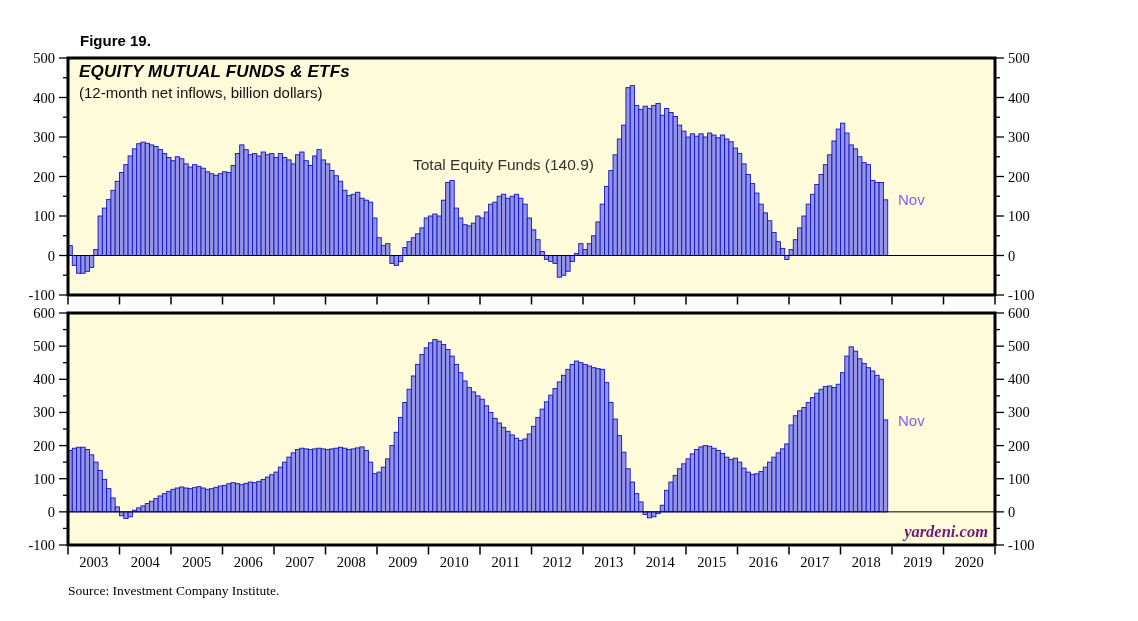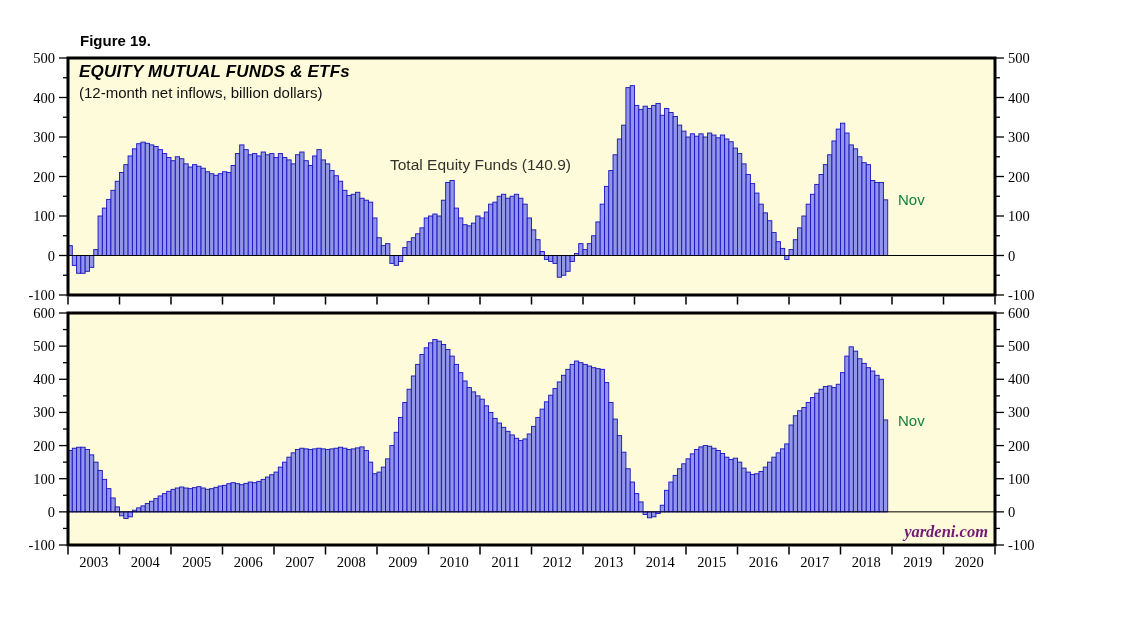--- a/index.html
+++ b/index.html
@@ -6,23 +6,23 @@
   #canvas {
     position:relative; width:1138px; height:621px; background:#ffffff;
     font-family:"Liberation Sans", sans-serif; overflow:hidden;
   }
   #chart-svg { position:absolute; left:0; top:0; }
   .abs { position:absolute; white-space:nowrap; }
   .fig-label { left:80px; top:32px; font-size:15px; font-weight:bold; color:#000; }
   .panel-title { left:79px; top:62px; font-size:17px; font-weight:bold; color:#000; letter-spacing:0.2px;font-style:italic; }
   .panel-subtitle { left:79px; top:84px; font-size:15px; color:#111; }
   .series-label { font-size:15.5px; color:#33332e; }
-  .series-label.equity { left:390px; top:156px; }
+  .series-label.equity { left:413px; top:156px; }
   .series-label.bond { left:183px; top:397px; }
-  .nov-label { font-size:15px; color:#15803d; }
+  .nov-label { font-size:15px; color:#8b5cf6; }
   .nov-label.top { left:898px; top:191px; }
   .nov-label.bottom { left:898px; top:412px; }
   .watermark { right:150px; top:522px; font-family:"Liberation Serif", serif;
                font-style:italic; font-weight:bold; font-size:16.5px; color:#701a75; }
   .source-note { left:68px; top:583px; font-family:"Liberation Serif", serif; font-size:13.5px; color:#000; }
   .tick-label { font-family:"Liberation Serif", serif; font-size:14.5px; fill:#000; }
   .year-label { font-family:"Liberation Serif", serif; font-size:14.5px; fill:#000; }
 </style>
 </head>
 <body>
@@ -560,13 +560,14 @@
       <text x="917.75" y="567" text-anchor="middle" class="year-label">2019</text>
       <text x="969.25" y="567" text-anchor="middle" class="year-label">2020</text>
     </svg>
   <div class="abs fig-label">Figure 19.</div>
   <div class="abs panel-title">EQUITY MUTUAL FUNDS &amp; ETFs</div>
   <div class="abs panel-subtitle">(12-month net inflows, billion dollars)</div>
   <div class="abs series-label equity">Total Equity Funds (140.9)</div>
   <div class="abs nov-label top">Nov</div>
   <div class="abs nov-label bottom">Nov</div>
   <div class="abs watermark">yardeni.com</div>
+  <div class="abs source-note">Source: Investment Company Institute.</div>
 </div>
 
 </body></html>

